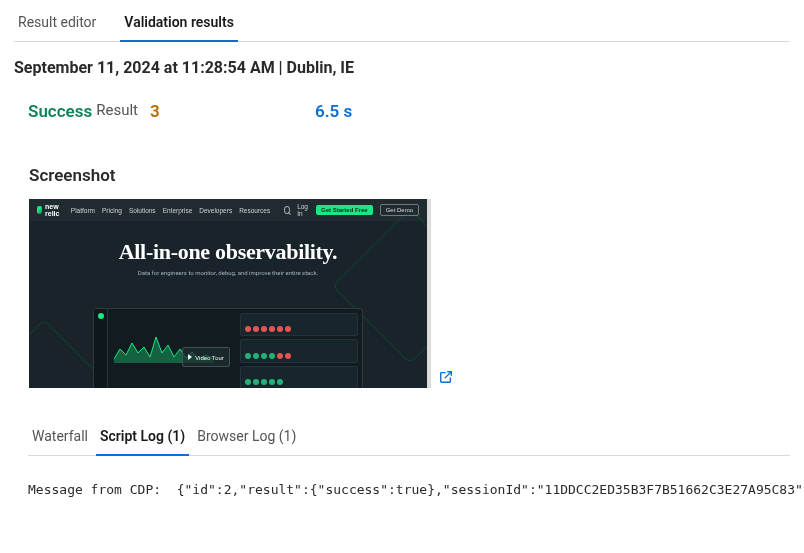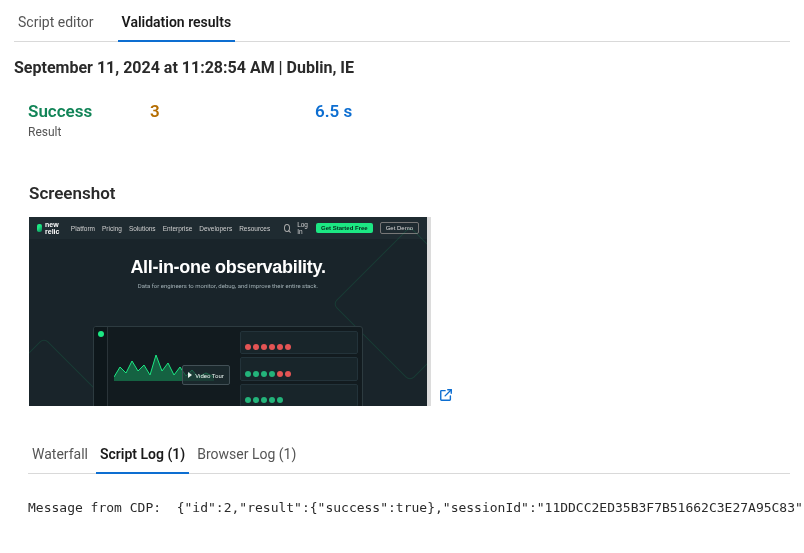--- a/index.html
+++ b/index.html
@@ -40,34 +40,34 @@
       margin-bottom: 24px;
     }
     .metrics-row {
       display: flex;
       gap: 0;
       margin-bottom: 44px;
       padding-left: 14px;
     }
     .metric {
       display: flex;
-      flex-direction: column;
+      flex-direction: row;
       gap: 4px;
     }
     .metric:nth-child(1) { width: 122px; }
     .metric:nth-child(2) { width: 165px; }
     .metric-value {
       font-size: 17px;
       font-weight: 600;
     }
     .metric-value.success { color: #118457; }
     .metric-value.warn { color: #b56d00; }
     .metric-value.info { color: #0d6ed1; }
     .metric-label {
-      font-size: 12px;
+      font-size: 15px;
       color: #555;
     }
     .screenshot-heading {
       font-size: 17px;
       font-weight: 600;
       margin-bottom: 14px;
       padding-left: 15px;
     }
     .screenshot-wrap {
       display: flex;
@@ -121,23 +121,23 @@
     .nr-btn {
       font-size: 6px; padding: 2px 5px; border-radius: 2px; white-space: nowrap;
     }
     .nr-btn.green { background: #1ce783; color: #06281d; font-weight: 700; }
     .nr-btn.outline { border: 1px solid #777; color: #ddd; }
     .nr-hero {
       text-align: center;
       padding-top: 18px;
     }
     .nr-hero-title {
-      font-family: Liberation Sans, sans-serif;
+      font-family: Liberation Serif, serif;
       color: #fff;
-      font-size: 18px;
+      font-size: 22px;
       font-weight: 600;
       letter-spacing: -0.3px;
     }
     .nr-hero-sub {
       color: #a0afb4;
       font-size: 6px;
       margin-top: 4px;
     }
     .nr-dash {
       position: absolute;
@@ -226,21 +226,21 @@
       font-size: 13px;
       color: #2a2a2a;
       white-space: pre;
       padding-left: 14px;
     }
   </style>
 </head>
 <body>
 
 <div class="tabs-row">
-  <div class="tab">Script editor</div>
+  <div class="tab">Result editor</div>
   <div class="tab active">Validation results</div>
 </div>
 
 <div class="timestamp-header">September 11, 2024 at 11:28:54 AM | Dublin, IE</div>
 
 <div class="metrics-row">
   <div class="metric">
     <div class="metric-value success">Success</div>
     <div class="metric-label">Result</div>
   </div>

